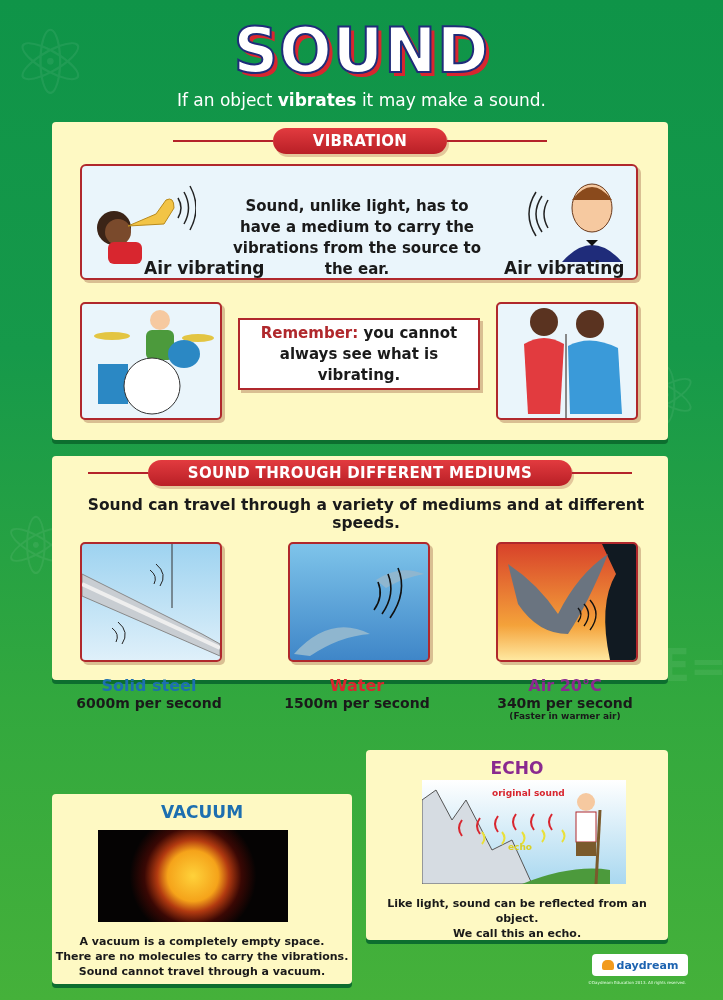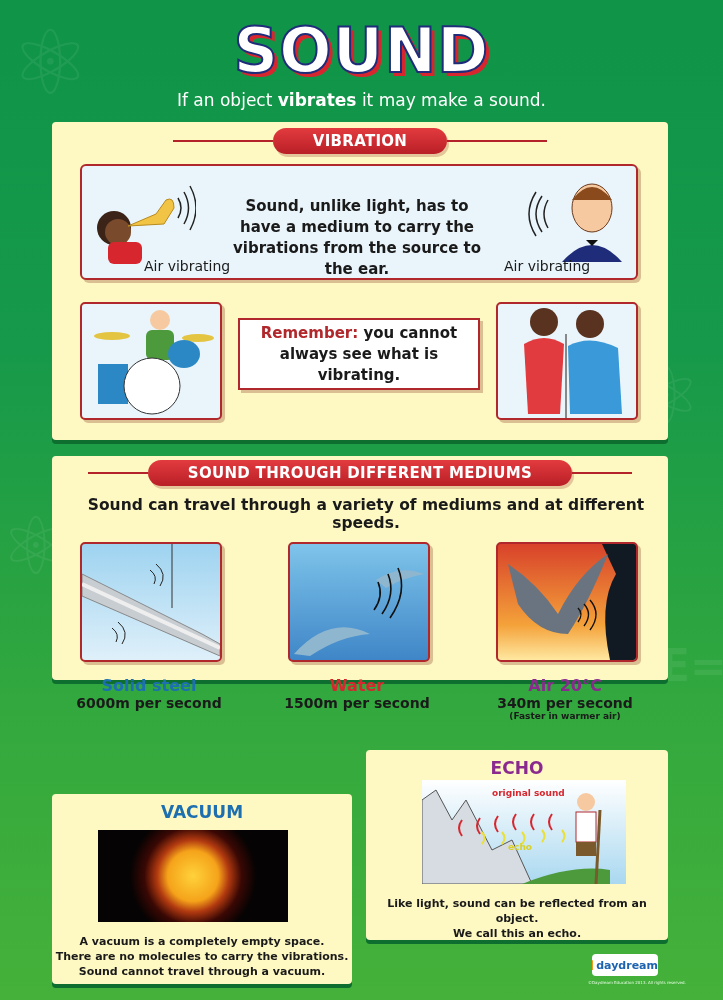--- a/index.html
+++ b/index.html
@@ -16,29 +16,29 @@
   .panel{position:absolute;background:#fef9c3;border-radius:4px;box-shadow:0 4px 0 #0d6e2f;}
   .banner-wrap{position:absolute;left:0;right:0;display:flex;align-items:center;justify-content:center;}
   .banner-line{height:2px;background:#b4232a;width:100px;}
   .banner{background:linear-gradient(180deg,#e23b3f,#b91f26);color:#fff;font-weight:bold;font-size:15px;
     padding:4px 40px;border-radius:14px;box-shadow:2px 3px 0 #e3c79b;letter-spacing:0.3px;}
   .box{position:absolute;background:#eaf5fb;border:2px solid #b0282c;border-radius:6px;box-shadow:3px 3px 0 #d9bf92;}
   .whitebox{position:absolute;background:#fff;border:2px solid #b0282c;box-shadow:3px 3px 0 #d9bf92;
     display:flex;align-items:center;justify-content:center;text-align:center;font-weight:bold;font-size:15px;line-height:21px;}
   .red{color:#b0282c;}
   .center-text{position:absolute;text-align:center;font-weight:bold;font-size:15px;line-height:21px;}
-  .caption{position:absolute;font-size:14px;font-weight:normal;}
+  .caption{position:absolute;font-size:17px;font-weight:bold;}
   .imgbox{position:absolute;border:2px solid #b0282c;border-radius:5px;box-shadow:3px 3px 0 #d9bf92;overflow:hidden;}
   .medium-label{position:absolute;text-align:center;width:180px;}
   .medium-name{font-weight:bold;font-size:16px;}
   .medium-speed{font-weight:bold;font-size:14px;}
   .medium-note{font-size:9px;font-weight:bold;}
   .h3{position:absolute;left:0;right:0;text-align:center;font-weight:bold;font-size:17px;}
   .small-para{position:absolute;left:0;right:0;text-align:center;font-weight:bold;font-size:11px;line-height:15px;}
-  .logo{position:absolute;left:592px;top:954px;width:66px;height:22px;background:#fff;border-radius:4px;
+  .logo{position:absolute;left:592px;top:954px;width:96px;height:22px;background:#fff;border-radius:4px;
     display:flex;align-items:center;justify-content:center;font-weight:bold;font-size:11px;color:#1d63b0;gap:3px;}
   .copyright{position:absolute;left:588px;top:980px;font-size:4px;color:#e6ffe6;}
 </style>
 </head>
 <body>
 
 <div class="bgdeco" style="left:10px;top:10px;font-size:90px;">⚛</div>
 <div class="bgdeco" style="left:630px;top:350px;font-size:80px;">⚛</div>
 <div class="bgdeco" style="left:0px;top:500px;font-size:80px;">⚛</div>
 <div class="bgdeco" style="left:50px;top:930px;font-size:56px;">E=mc²</div>

